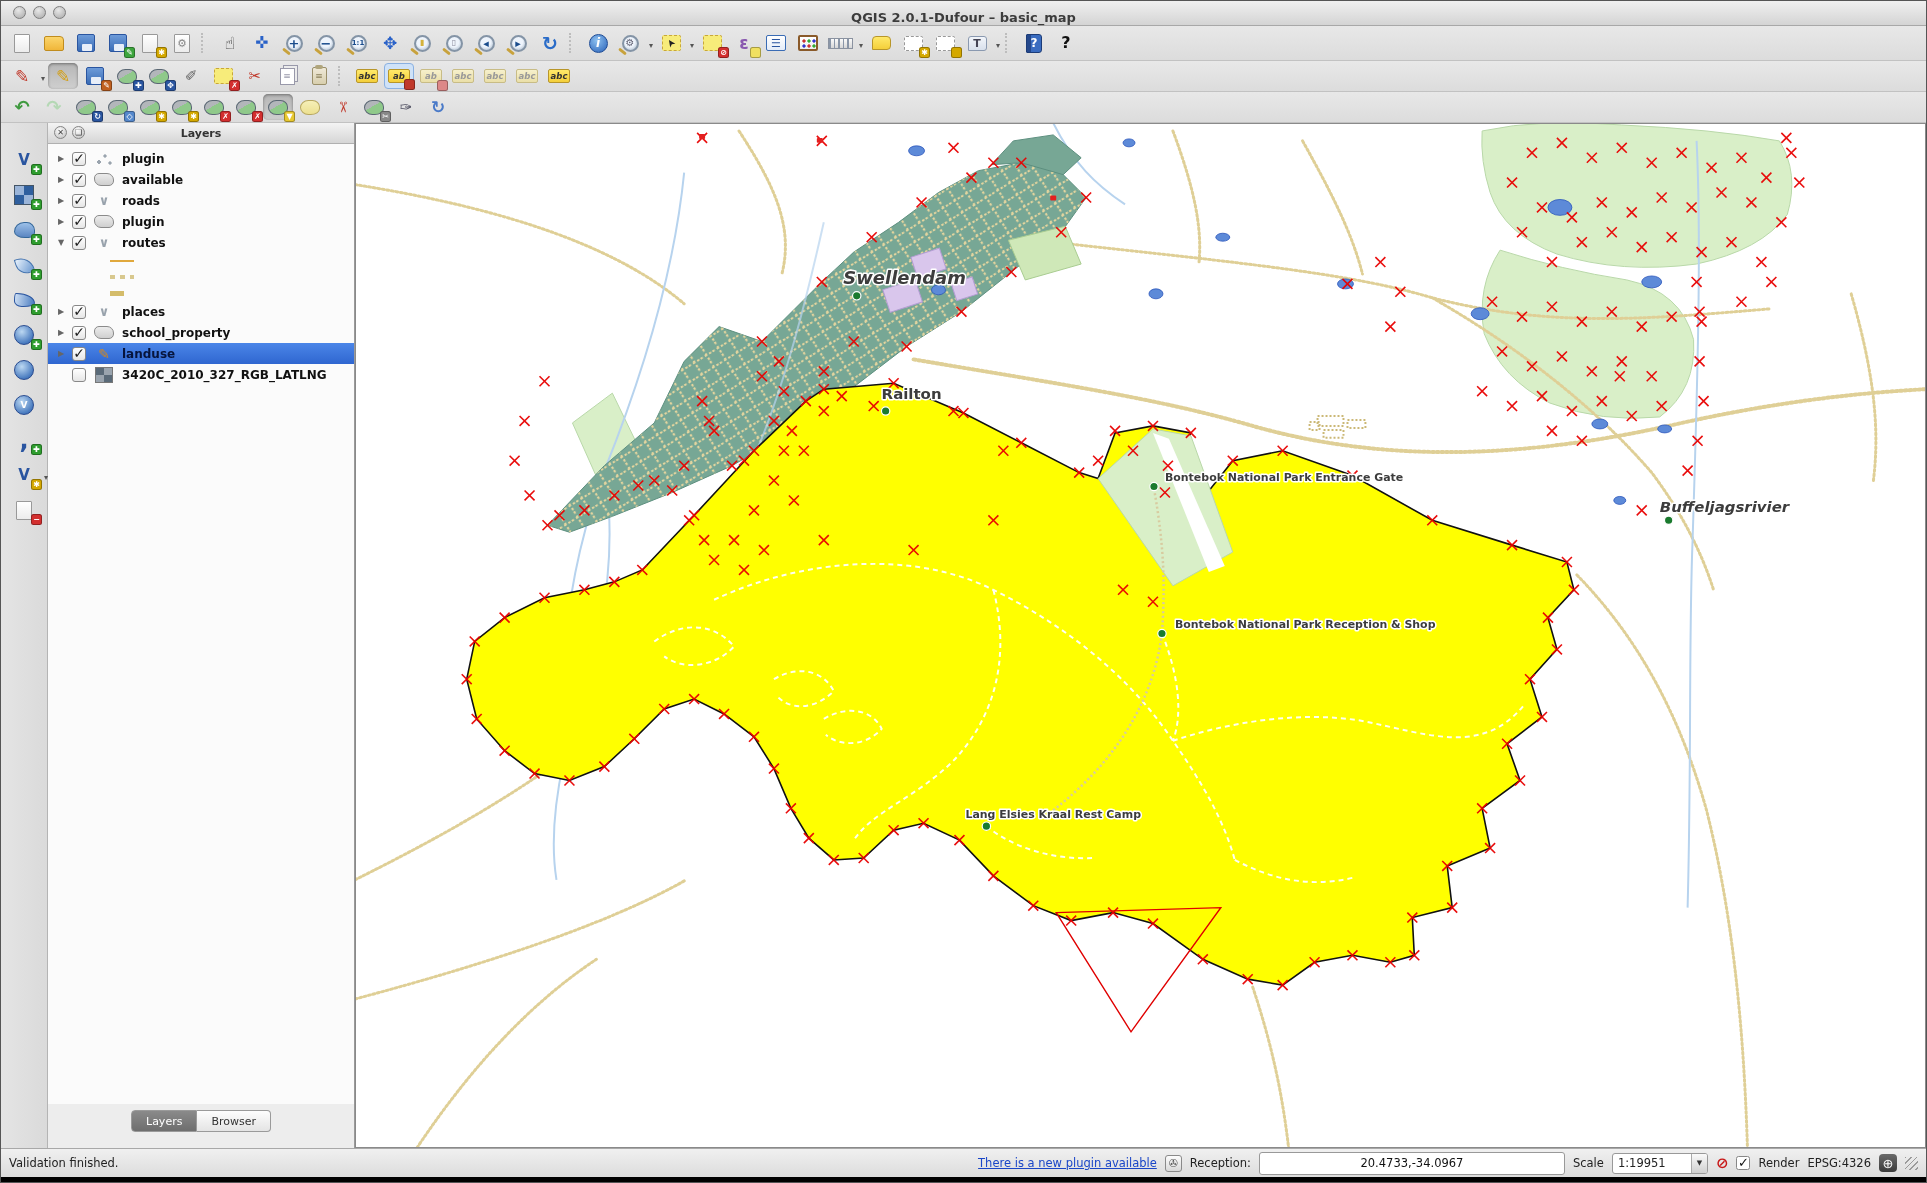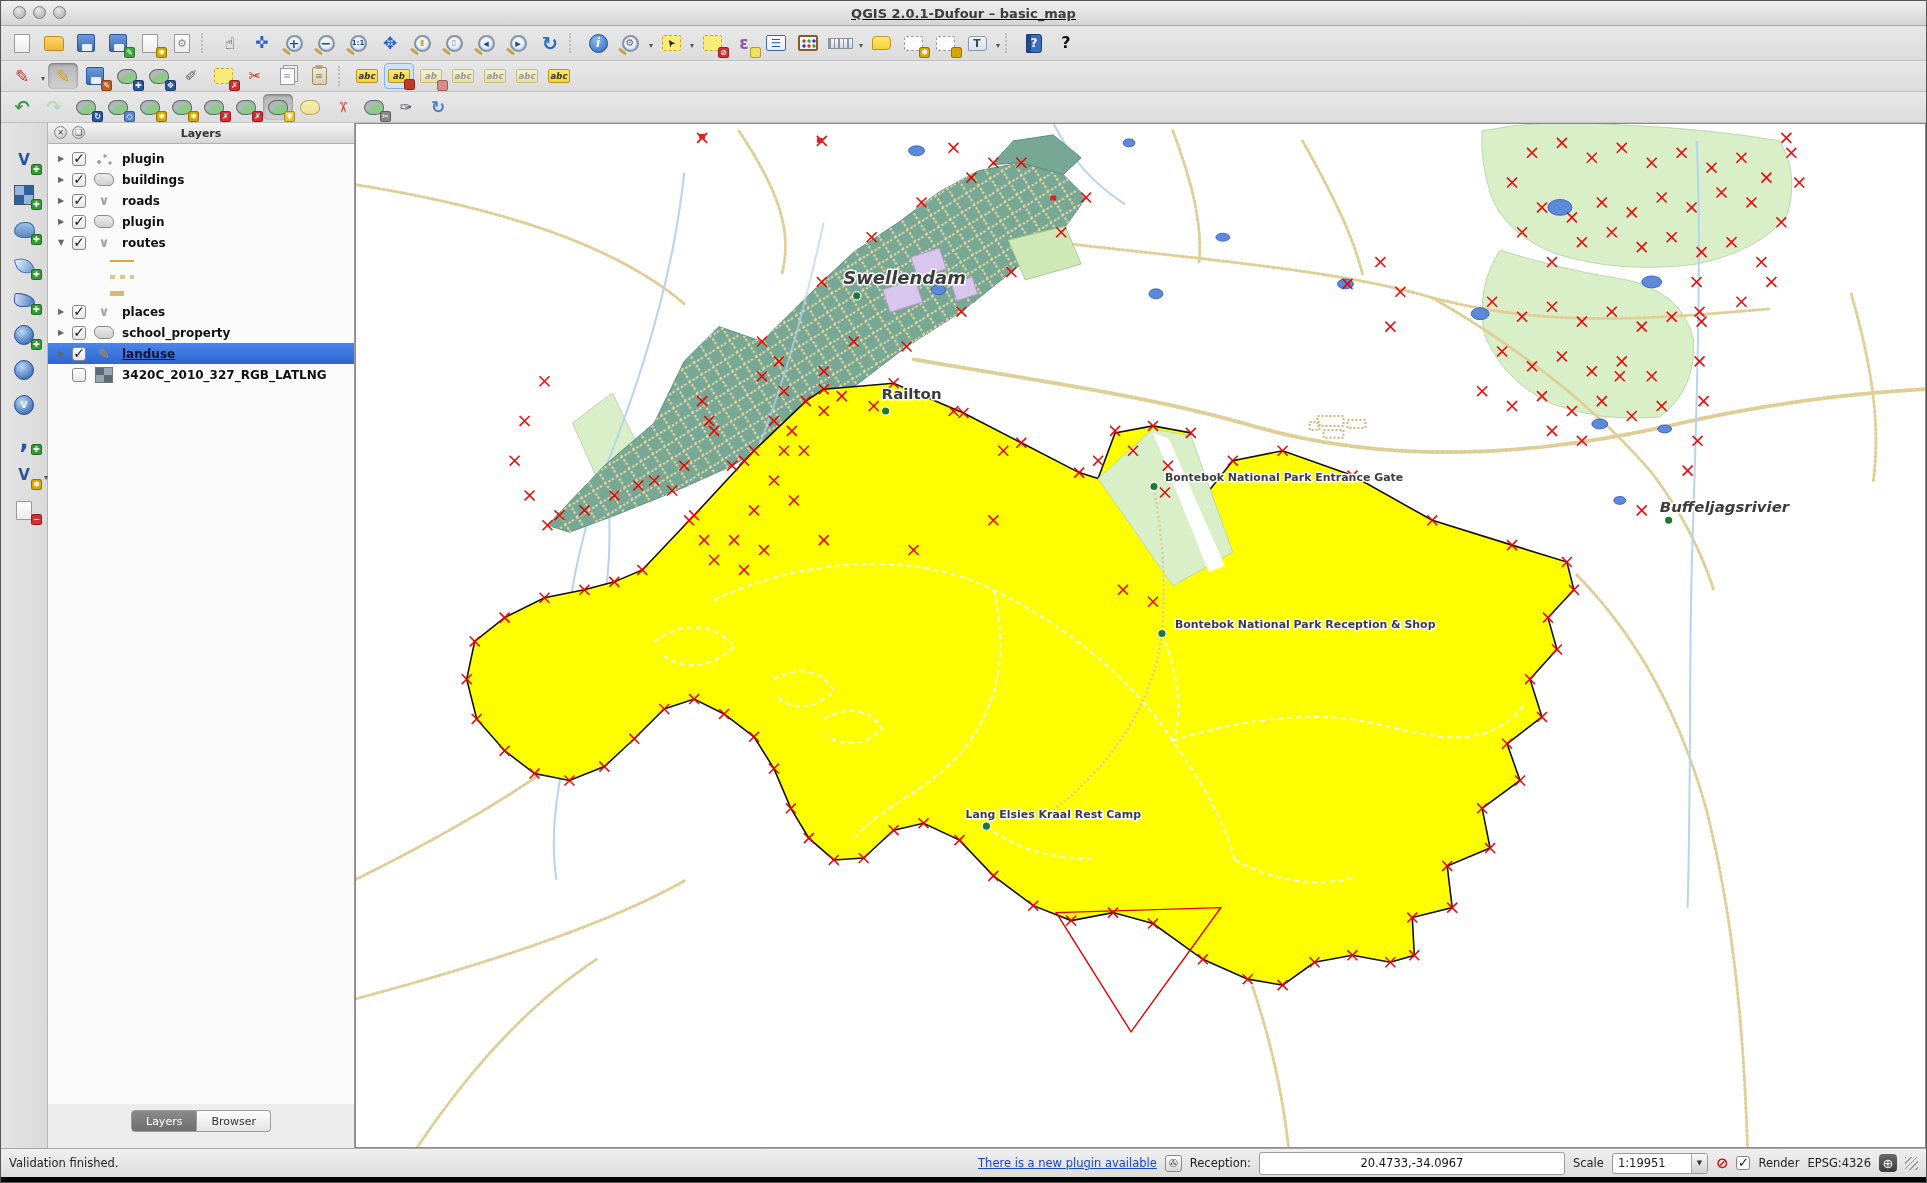--- a/index.html
+++ b/index.html
@@ -1,19 +1,19 @@
 <!DOCTYPE html>
 <html><head>
 <meta charset="utf-8">
 <style>
   html,body{margin:0;padding:0;background:#222;}
   body{width:1927px;height:1183px;overflow:hidden;font-family:"DejaVu Sans","Liberation Sans",sans-serif;}
   .window{width:1927px;height:1183px;display:flex;flex-direction:column;background:#e4e4e4;border:1px solid #555;box-sizing:border-box;}
   
-  .titlebar{height:24px;background:linear-gradient(#f0f0f0,#d4d4d4);border-bottom:1px solid #a8a8a8;position:relative;display:flex;align-items:center;justify-content:center;flex:none;text-decoration:underline;}
+  .titlebar{height:24px;background:linear-gradient(#f0f0f0,#d4d4d4);border-bottom:1px solid #a8a8a8;position:relative;display:flex;align-items:flex-end;justify-content:center;flex:none;}
   .tl{position:absolute;top:5px;width:13px;height:13px;border-radius:50%;background:radial-gradient(circle at 40% 30%,#e8e8e8,#a8a8a8);border:1px solid #7e7e7e;box-sizing:border-box;}
   .tl.c{left:12px}.tl.m{left:32px}.tl.z{left:52px}
   .title{font-size:13px;color:#3c3c3c;font-weight:bold;}
   
   .trow{display:flex;align-items:center;background:linear-gradient(#e8e8e8,#dcdcdc);border-bottom:1px solid #c2c2c2;padding:0 6px;flex:none;}
   .trow.r1{height:34px}.trow.r2{height:30px}.trow.r3{height:30px}
   .tbtn{width:30px;height:26px;border-radius:4px;display:flex;align-items:center;justify-content:center;position:relative;margin-right:2px;cursor:default;}
   .tbtn.has-dd{margin-right:11px}
   .tbtn.active{background:linear-gradient(#b6b6b6,#cfcfcf);box-shadow:inset 0 1px 3px rgba(0,0,0,.4);border-radius:5px;}
   .tbtn.hl{background:#cfe2f8;border:1px solid #8ab0e0;box-sizing:border-box;border-radius:4px;}
@@ -56,21 +56,21 @@
   .vbtn{width:32px;height:26px;display:flex;align-items:center;justify-content:center;position:relative;}
   
   .layers-panel{width:306px;background:#ededed;border-right:1px solid #9a9a9a;display:flex;flex-direction:column;flex:none;}
   .panel-header{height:20px;background:linear-gradient(#f4f4f4,#d6d6d6);border-bottom:1px solid #b0b0b0;position:relative;display:flex;align-items:center;justify-content:center;flex:none;}
   .panel-title{font-size:11px;font-weight:bold;color:#333;}
   .phbtn{position:absolute;top:3px;width:13px;height:13px;border-radius:50%;background:radial-gradient(circle at 40% 30%,#fdfdfd,#bcbcbc);border:1px solid #858585;box-sizing:border-box;font-size:8px;line-height:11px;text-align:center;color:#444;}
   .phbtn.x{left:6px}.phbtn.f{left:24px}
   .layers-list{flex:1;background:#fbfbfb;overflow:hidden;padding-top:4px;}
   .lrow{display:flex;align-items:center;gap:6px;height:21px;padding:0 4px 0 8px;font-size:12px;font-weight:bold;color:#111;}
   .lrow.sel{background:linear-gradient(#4b86e8,#2f66d0);}
-  .lrow.sel .lname{text-decoration:underline;color:#06143c;}
+  .lrow.sel .lname{color:#06143c;}
   .disc{width:10px;font-size:8px;color:#666;text-align:center;flex:none;}
   .cb{width:14px;height:14px;border:1px solid #888;border-radius:3px;background:linear-gradient(#fff,#e6e6e6);font-size:14px;font-weight:bold;color:#1c1c1c;line-height:11px;text-align:center;flex:none;box-sizing:border-box;}
   .cb.chk::before{content:"✓";}
   .sym{width:24px;display:flex;align-items:center;justify-content:center;flex:none;}
   .sym-points{height:14px;width:20px;background-image:radial-gradient(2px at 5px 10px,#9aa4ae 98%,transparent),radial-gradient(1.6px at 11px 4px,#9aa4ae 98%,transparent),radial-gradient(1.6px at 16px 11px,#9aa4ae 98%,transparent);}
   .sym-poly{width:18px;height:11px;background:linear-gradient(#ececec,#cfcfcf);border:1.6px solid #8a8a8a;border-radius:5px 7px 5px 7px;}
   .sym-line::before{content:"∨";color:#98a2ac;font-weight:bold;font-size:13px;}
   .sym-pencil::before{content:"✎";color:#d4881c;font-size:14px;}
   .sym-raster{width:16px;height:14px;background:conic-gradient(#9aa4ae 25%,#5a6a78 0 50%,#9aa4ae 0 75%,#5a6a78 0);border:1px solid #777;}
   .subrow{display:flex;align-items:center;height:16px;padding-left:62px;}
@@ -485,21 +485,21 @@
               <span class="sym-points"></span>
             </span>
             <span class="lname">plugin</span>
           </div>
           <div class="lrow">
             <span class="disc">▶</span>
             <span class="cb chk"></span>
             <span class="sym">
               <span class="sym-poly"></span>
             </span>
-            <span class="lname">buildings</span>
+            <span class="lname">available</span>
           </div>
           <div class="lrow">
             <span class="disc">▶</span>
             <span class="cb chk"></span>
             <span class="sym">
               <span class="sym-line"></span>
             </span>
             <span class="lname">roads</span>
           </div>
           <div class="lrow">

